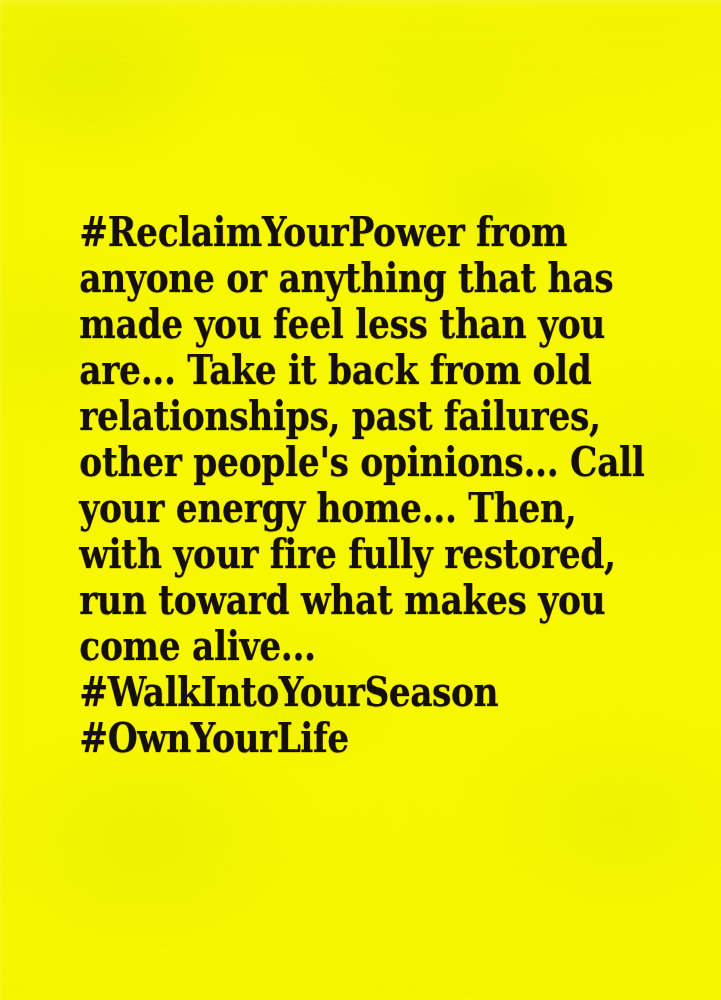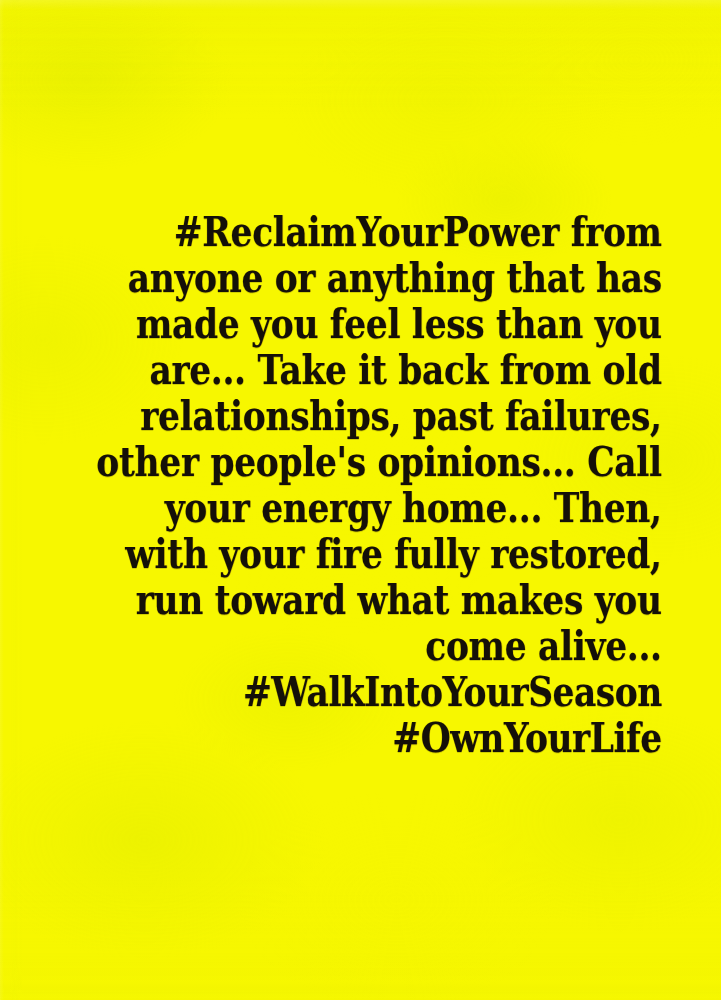--- a/index.html
+++ b/index.html
@@ -71,21 +71,21 @@
     mix-blend-mode: multiply;
     opacity: 0.8;
   }
 
   
   .quote-block {
     position: absolute;
     left: 0;
     right: 4px;
     top: 209px;
-    text-align: right;
+    text-align: left;
     color: #141008;
     font-weight: bold;
     font-size: 41px;
     line-height: 46px;
     letter-spacing: -0.4px;
     word-spacing: 0px;
     margin-left: 24px;
     -webkit-font-smoothing: none;
   }
 

